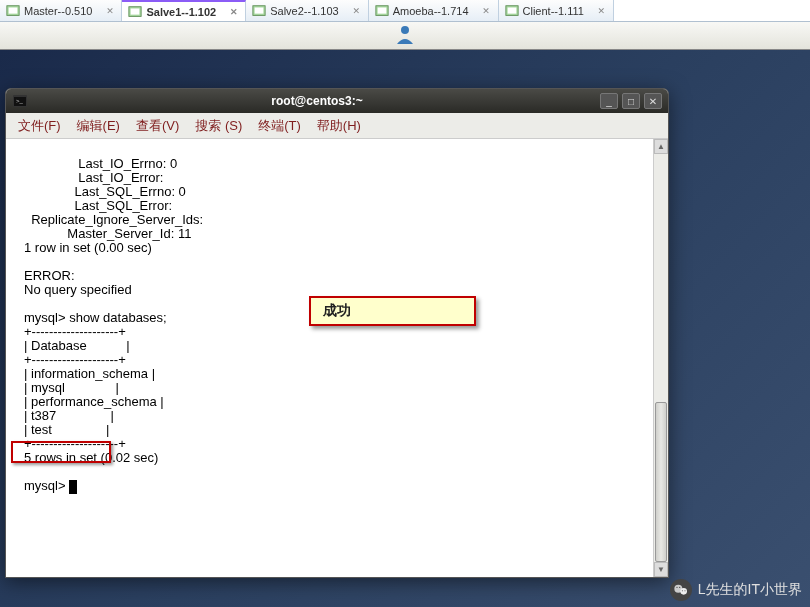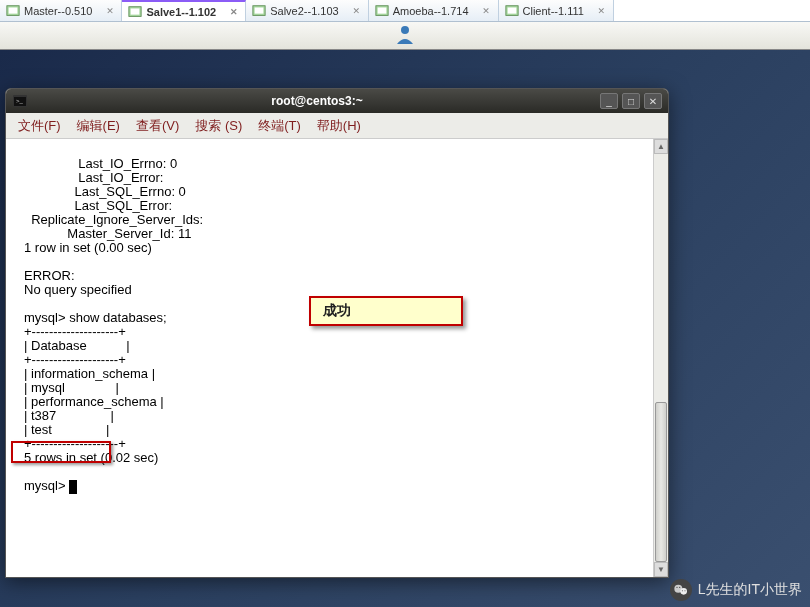--- a/index.html
+++ b/index.html
@@ -396,21 +396,21 @@
       <div class="scrollbar">
         <div class="scroll-btn">▲</div>
         <div class="scroll-track">
           <div class="scroll-thumb"></div>
         </div>
         <div class="scroll-btn">▼</div>
       </div>
 
       <div class="highlight-red" style="left:5px; top:302px; width:100px; height:22px;"></div>
 
-      <div class="annotation-box" style="left:303px; top:157px; width:154px; height:30px;">
+      <div class="annotation-box" style="left:303px; top:157px; width:167px; height:30px;">
         <span>成功</span>
       </div>
     </div>
   </div>
 
   <div class="watermark">
     <span class="wm-icon">
       <svg viewBox="0 0 24 24" width="16" height="16">
           <circle cx="8" cy="10" r="6" fill="#ccc"></circle>
           <circle cx="16" cy="14" r="5" fill="#eee"></circle>

